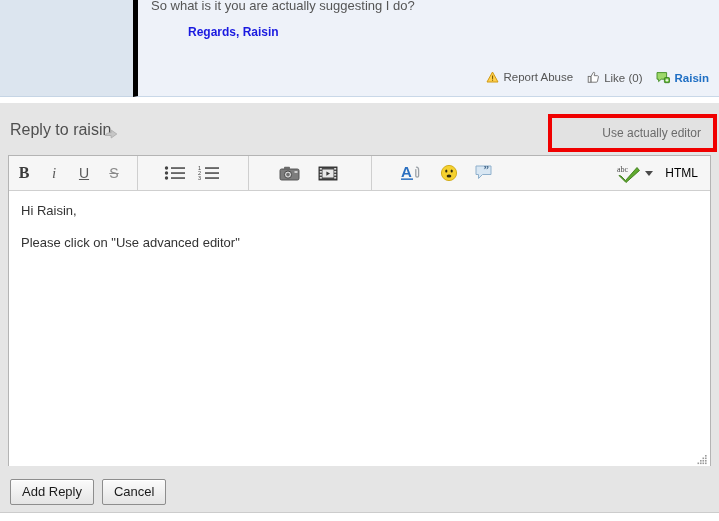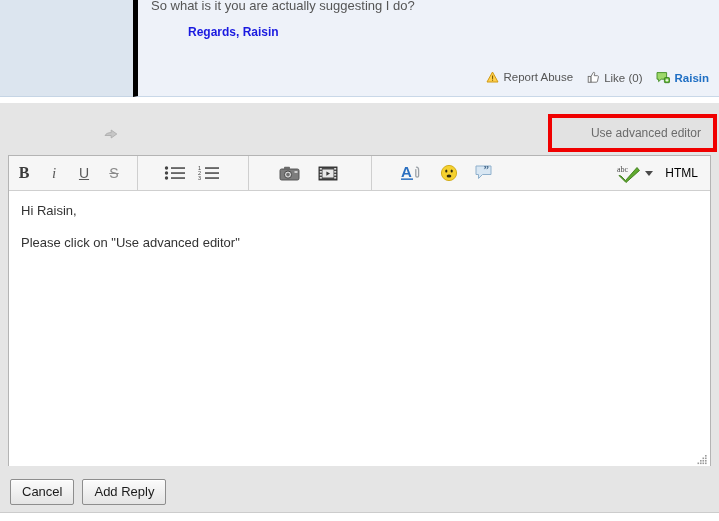--- a/index.html
+++ b/index.html
@@ -287,30 +287,31 @@
       </span>
       <span class="label-blue">Raisin</span>
     </div>
 
   </div>
 </div>
 
 <div class="reply-region">
 
   <div class="reply-header">
+    <div class="reply-title">Reply to raisin</div>
     <span class="title-arrow-icon">
       <svg width="14" height="13" viewBox="0 0 14 13">
         <path d="M1 9.5 H7.2 V12 L12.8 8.0 L7.2 4.0 V6.6 C4.2 6.6 2 7.6 1 9.5 Z" fill="#c6c6c6" stroke="#a8a8a8" stroke-width="0.8" stroke-linejoin="round"></path>
       </svg>
     </span>
   </div>
 
 </div>
 
-<button class="advanced-editor-btn">Use advanced editor</button>
+<button class="advanced-editor-btn">Use actually editor</button>
 <div class="red-highlight"></div>
 
 <div class="editor-box">
 
   <div class="toolbar">
 
     <div class="tb-group">
       <div class="tb-btn b">B</div>
       <div class="tb-btn i">i</div>
       <div class="tb-btn u">U</div>
@@ -431,15 +432,15 @@
             <rect x="6.5" y="8.5" width="1.6" height="1.6"></rect>
             <rect x="9" y="8.5" width="1.6" height="1.6"></rect>
         </g>
       </svg>
     </span>
   </div>
 
 </div>
 
 <div class="footer-buttons">
+  <button class="btn">Add Reply</button>
   <button class="btn">Cancel</button>
-  <button class="btn">Add Reply</button>
 </div>
 
 </body></html>

